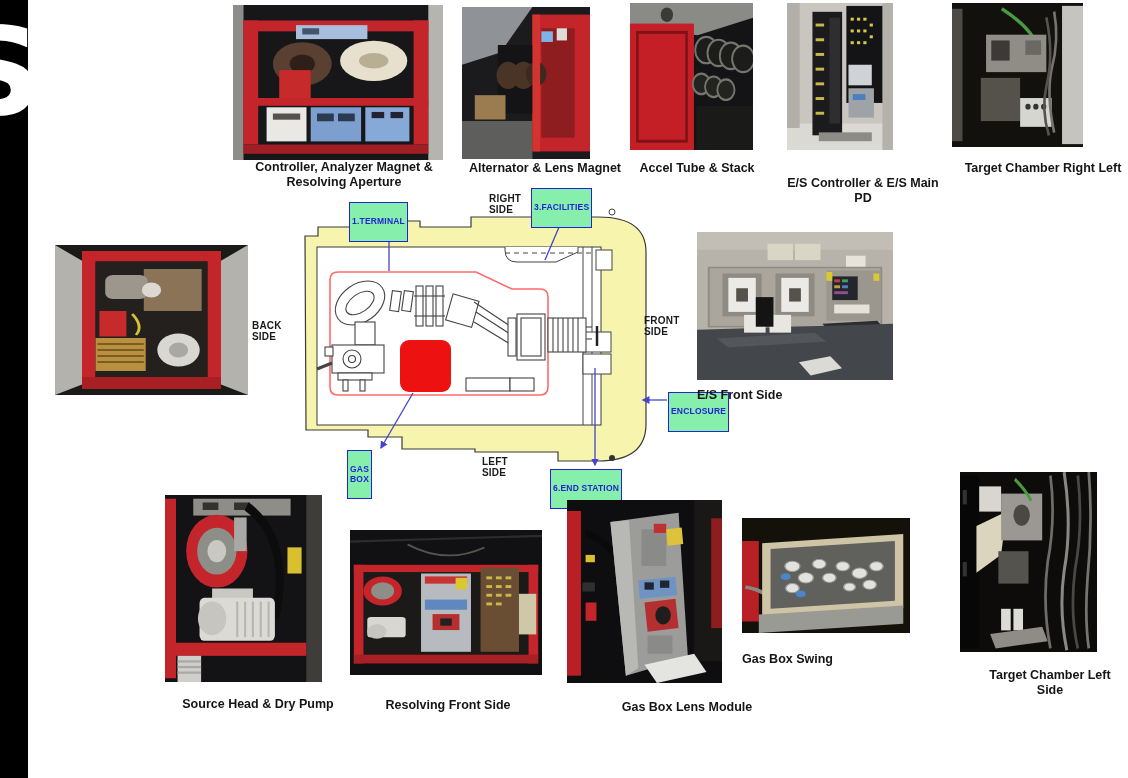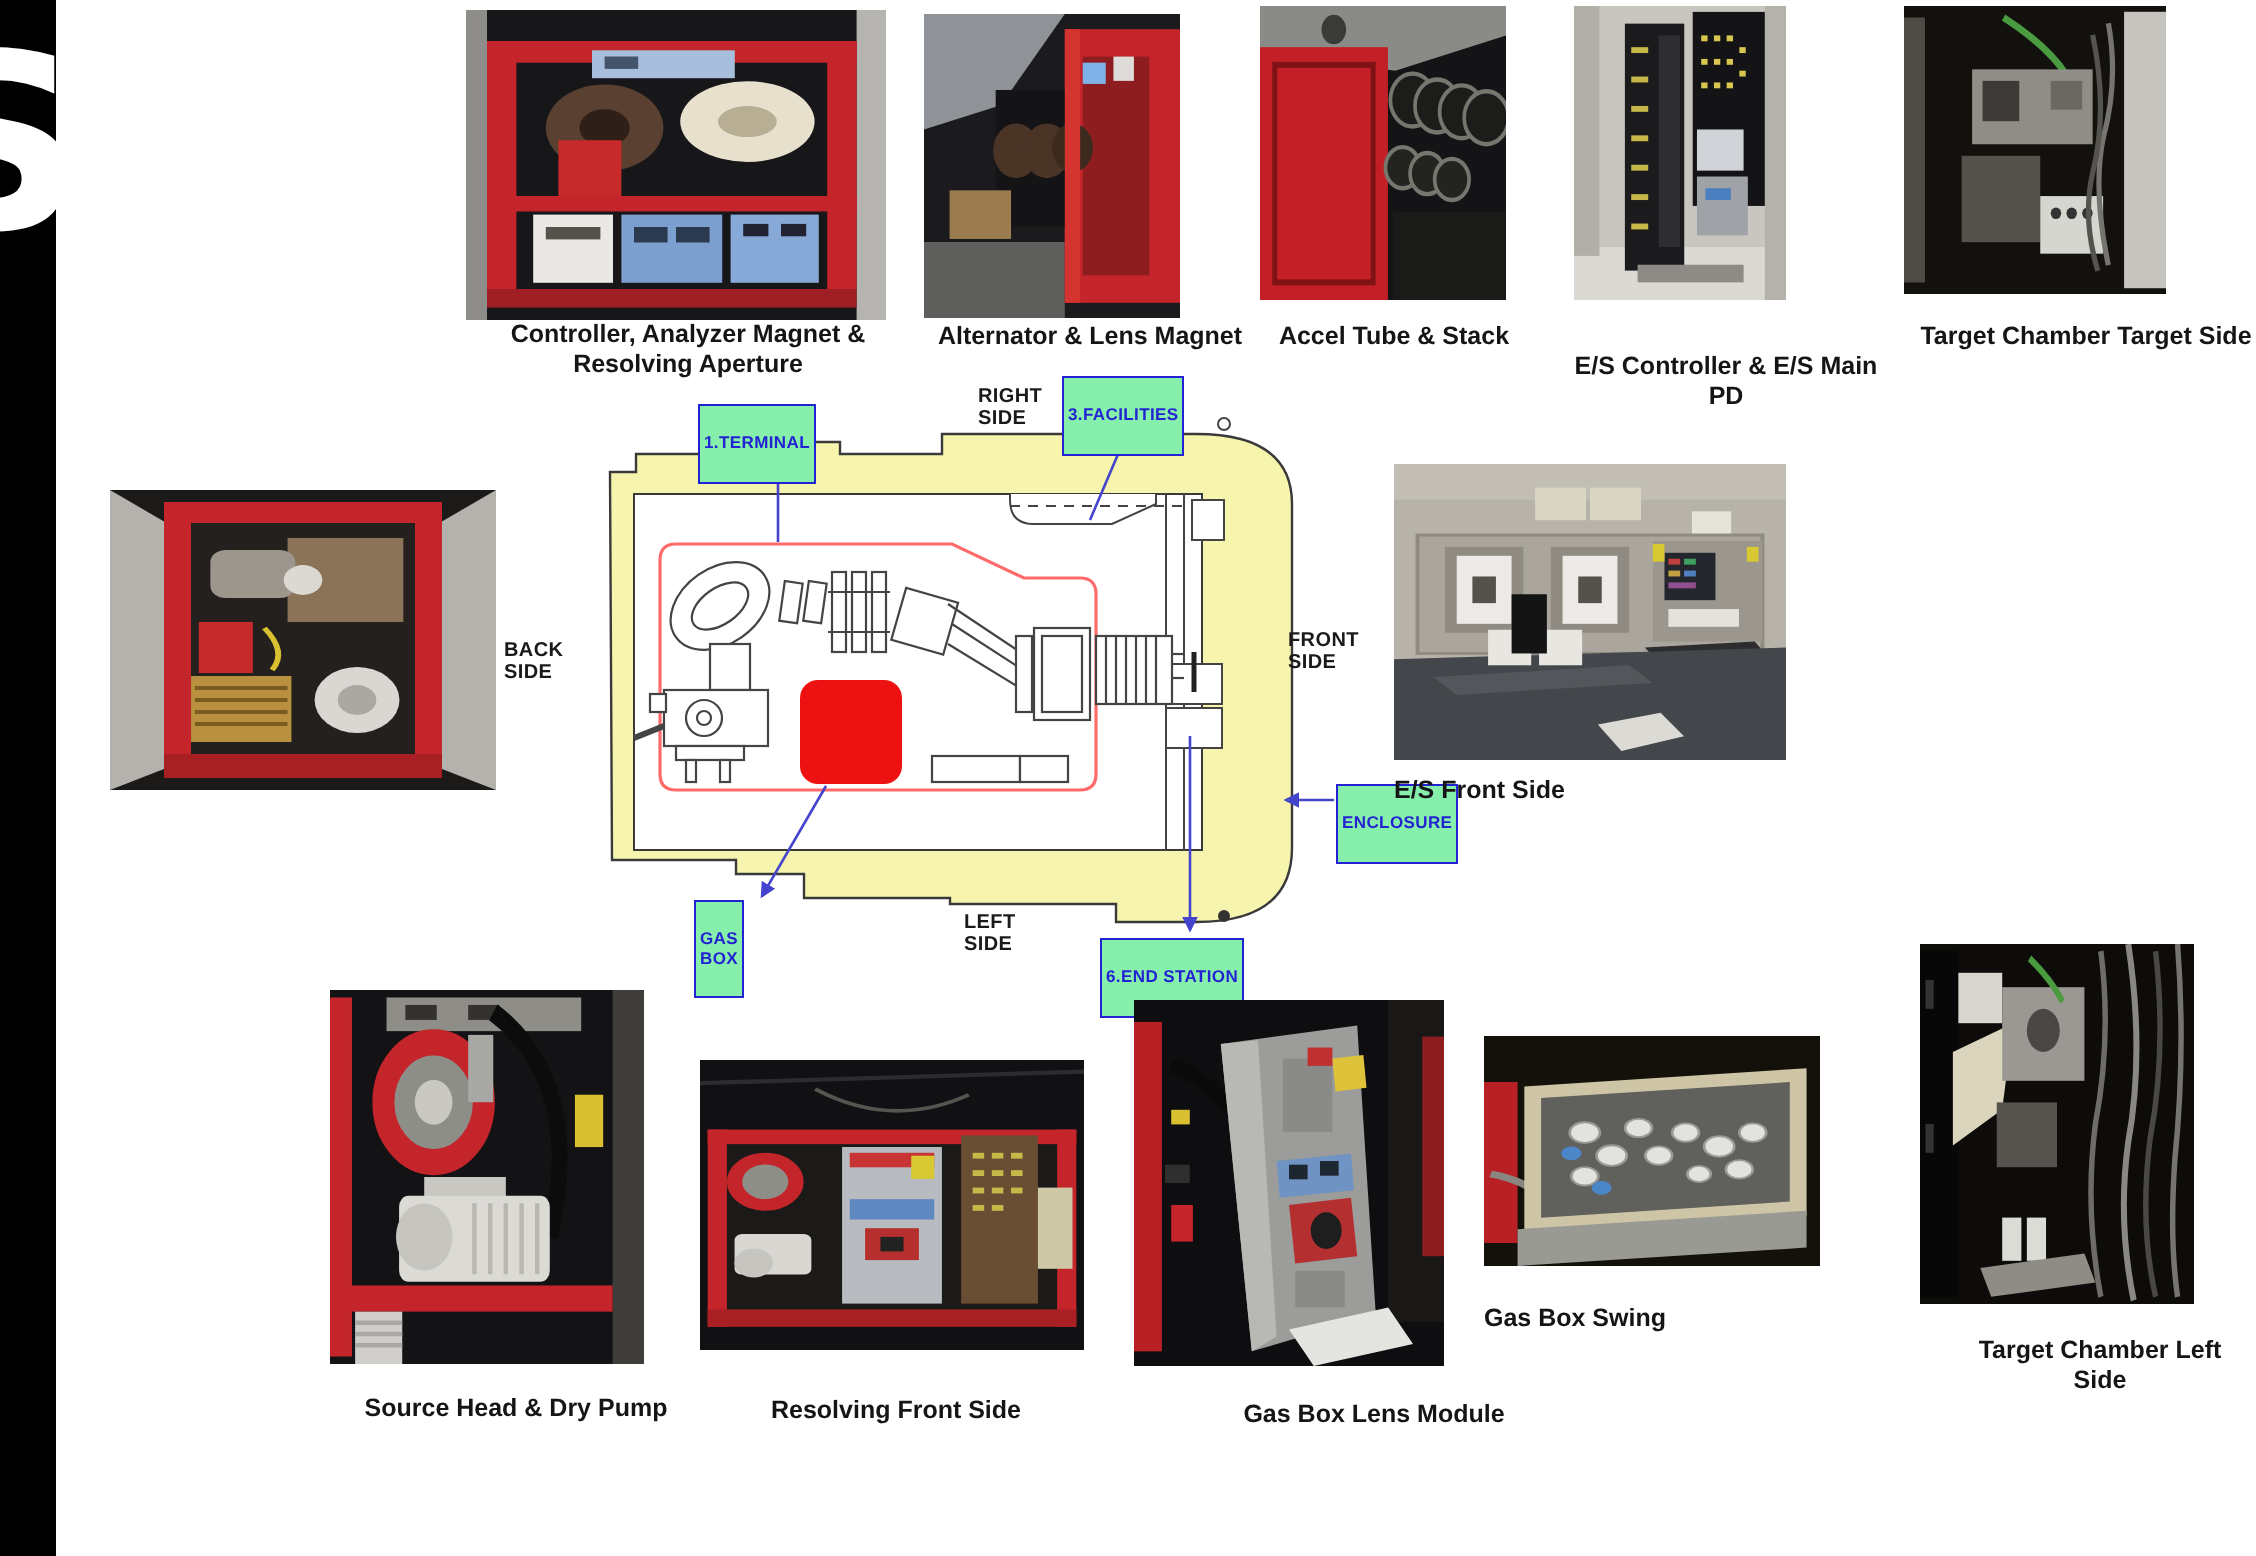--- a/index.html
+++ b/index.html
@@ -150,21 +150,21 @@
       <path d="M72,10 q6,26 0,48 q-4,16 2,34" stroke="#55534e" stroke-width="2" fill="none"></path>
     </svg>
   </div>
 
   <div class="cap" style="left:235px;top:160px;width:218px">Controller, Analyzer Magnet &amp;
 Resolving Aperture</div>
   <div class="cap" style="left:455px;top:161px;width:180px">Alternator &amp; Lens Magnet</div>
   <div class="cap" style="left:632px;top:161px;width:130px">Accel Tube &amp; Stack</div>
   <div class="cap" style="left:778px;top:176px;width:170px">E/S Controller &amp; E/S Main
 PD</div>
-  <div class="cap" style="left:957px;top:161px;width:172px">Target Chamber Target Side</div>
+  <div class="cap" style="left:957px;top:161px;width:172px">Target Chamber Right Left</div>
 
   <div class="ph" style="left:55px;top:245px;width:193px;height:150px">
     <svg viewBox="0 0 100 100" preserveAspectRatio="none">
       <rect width="100" height="100" fill="#1c1a18"></rect>
       <polygon points="0,0 16,12 16,92 0,100" fill="#b4b2ad"></polygon>
       <polygon points="100,0 84,12 84,92 100,100" fill="#b4b2ad"></polygon>
       <rect x="14" y="4" width="72" height="7" fill="#c4252b"></rect>
       <rect x="14" y="4" width="7" height="92" fill="#c4252b"></rect>
       <rect x="79" y="4" width="7" height="92" fill="#c4252b"></rect>
       <rect x="21" y="11" width="58" height="77" fill="#23201d"></rect>

